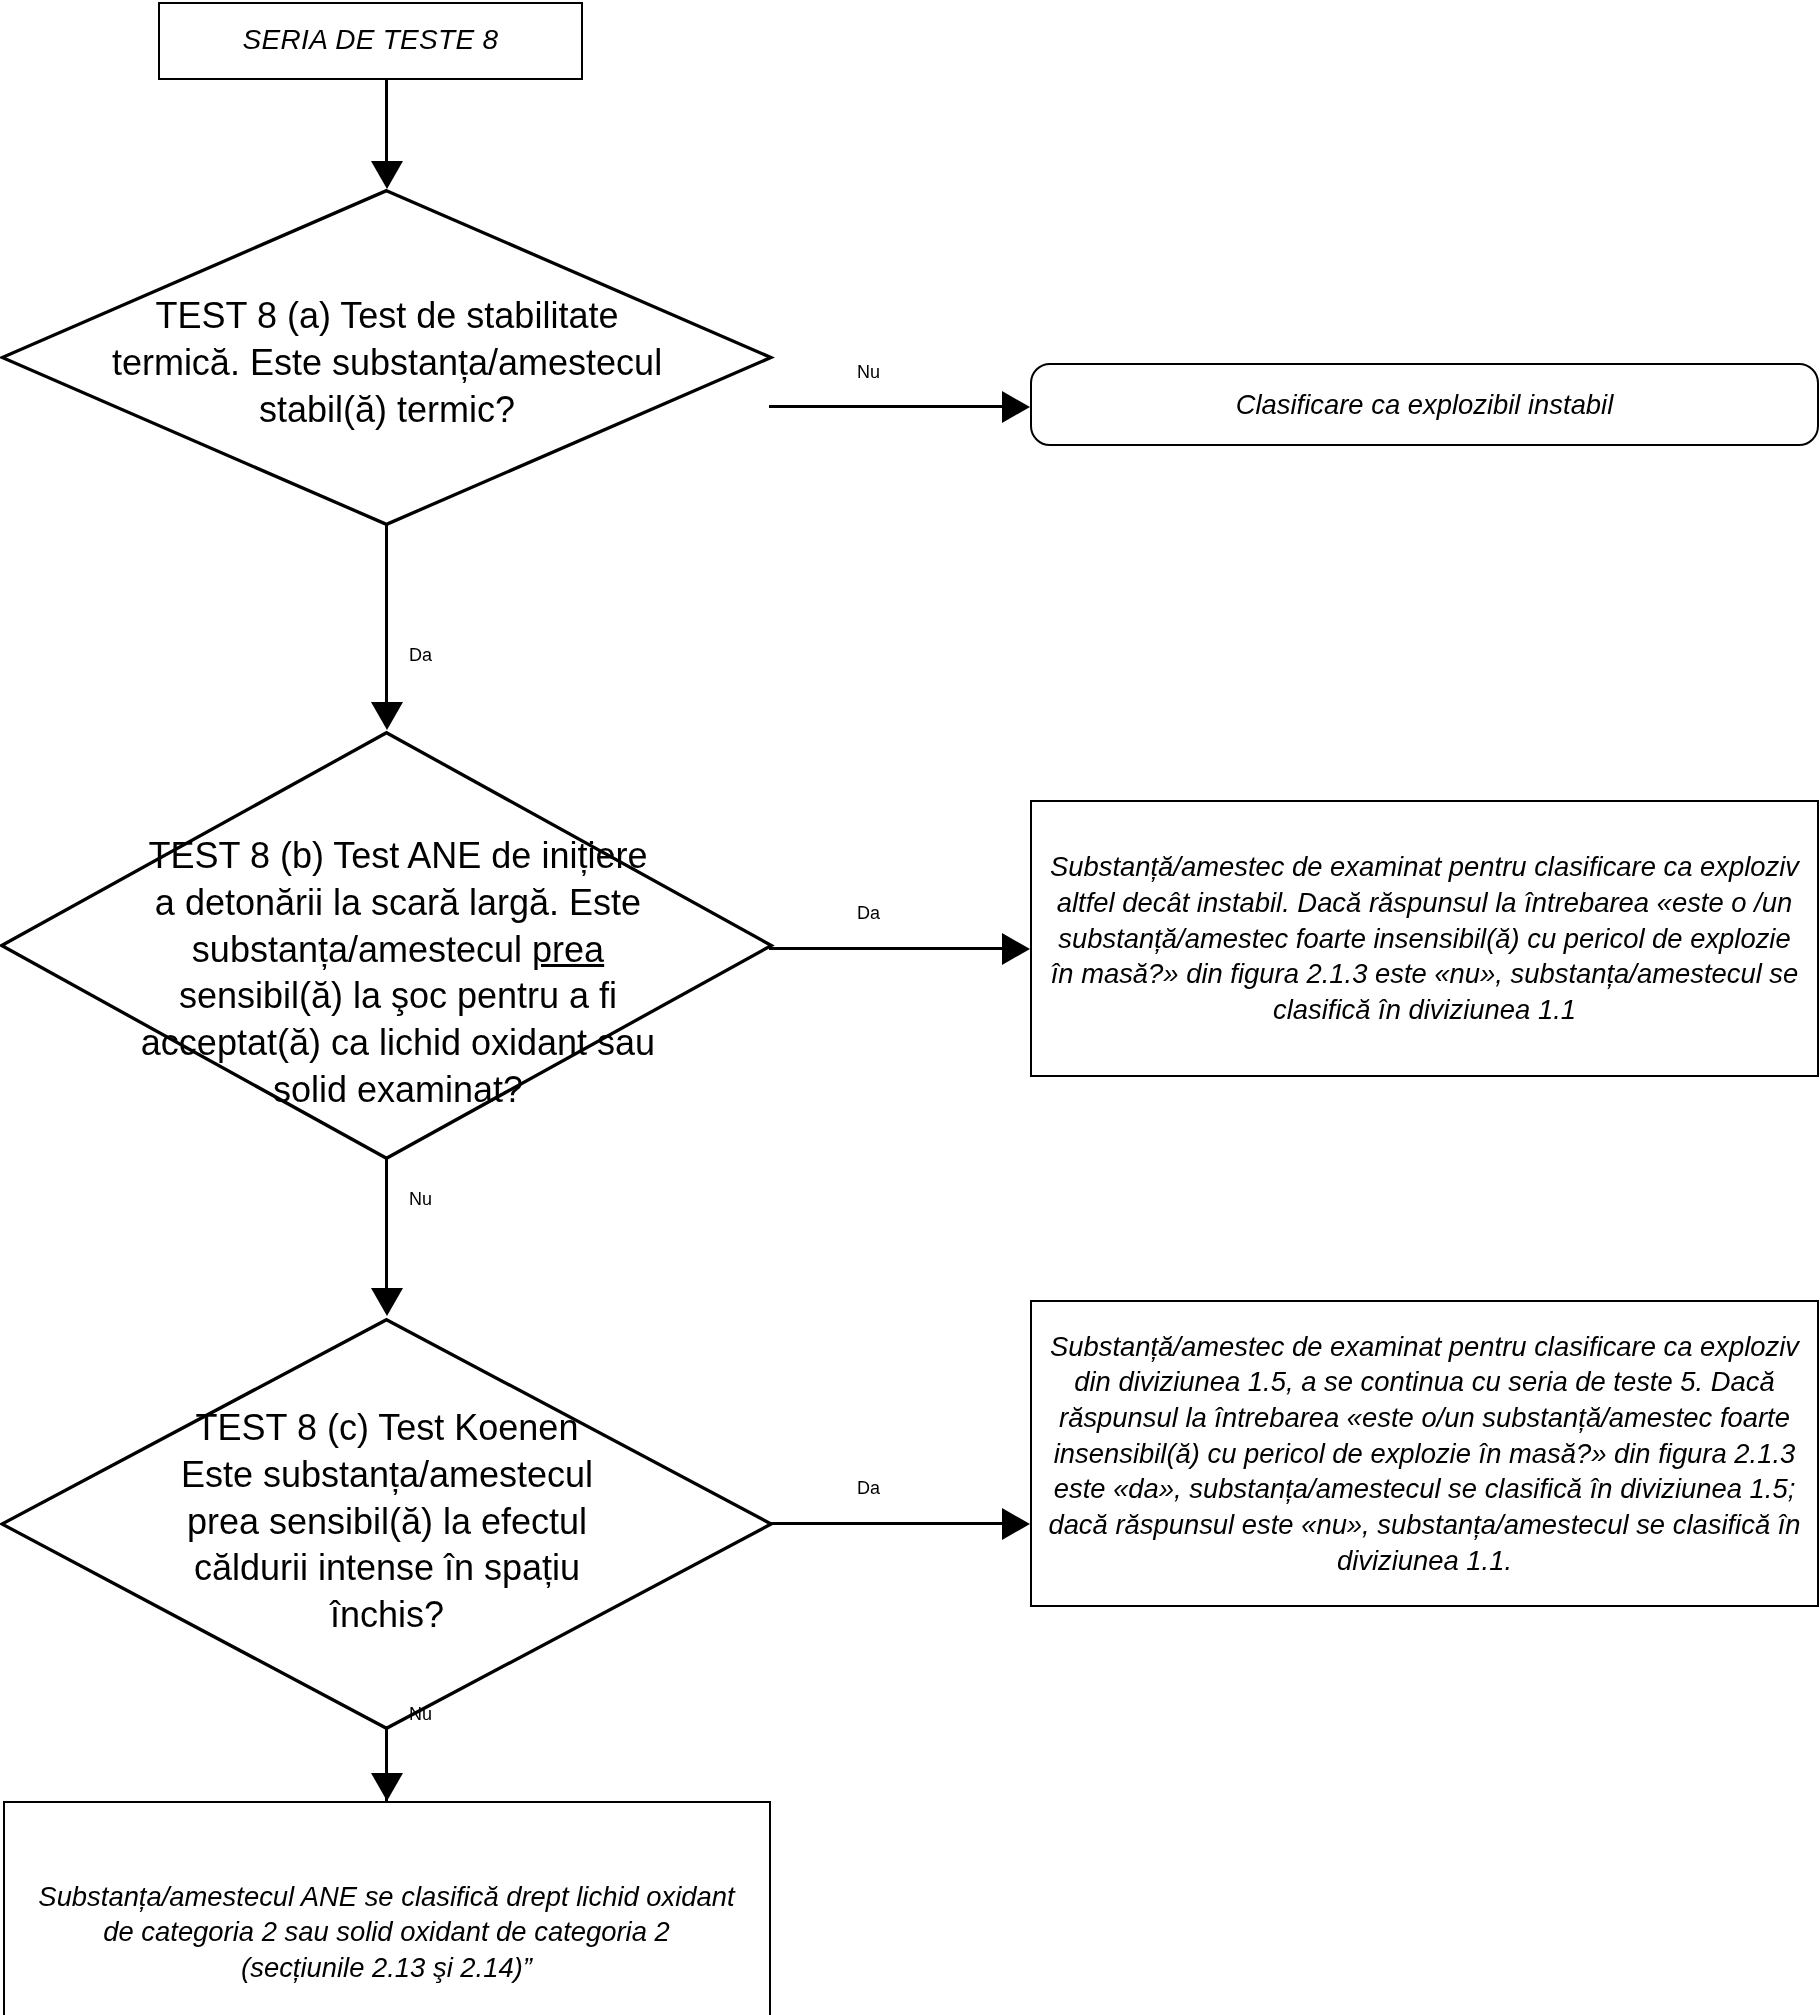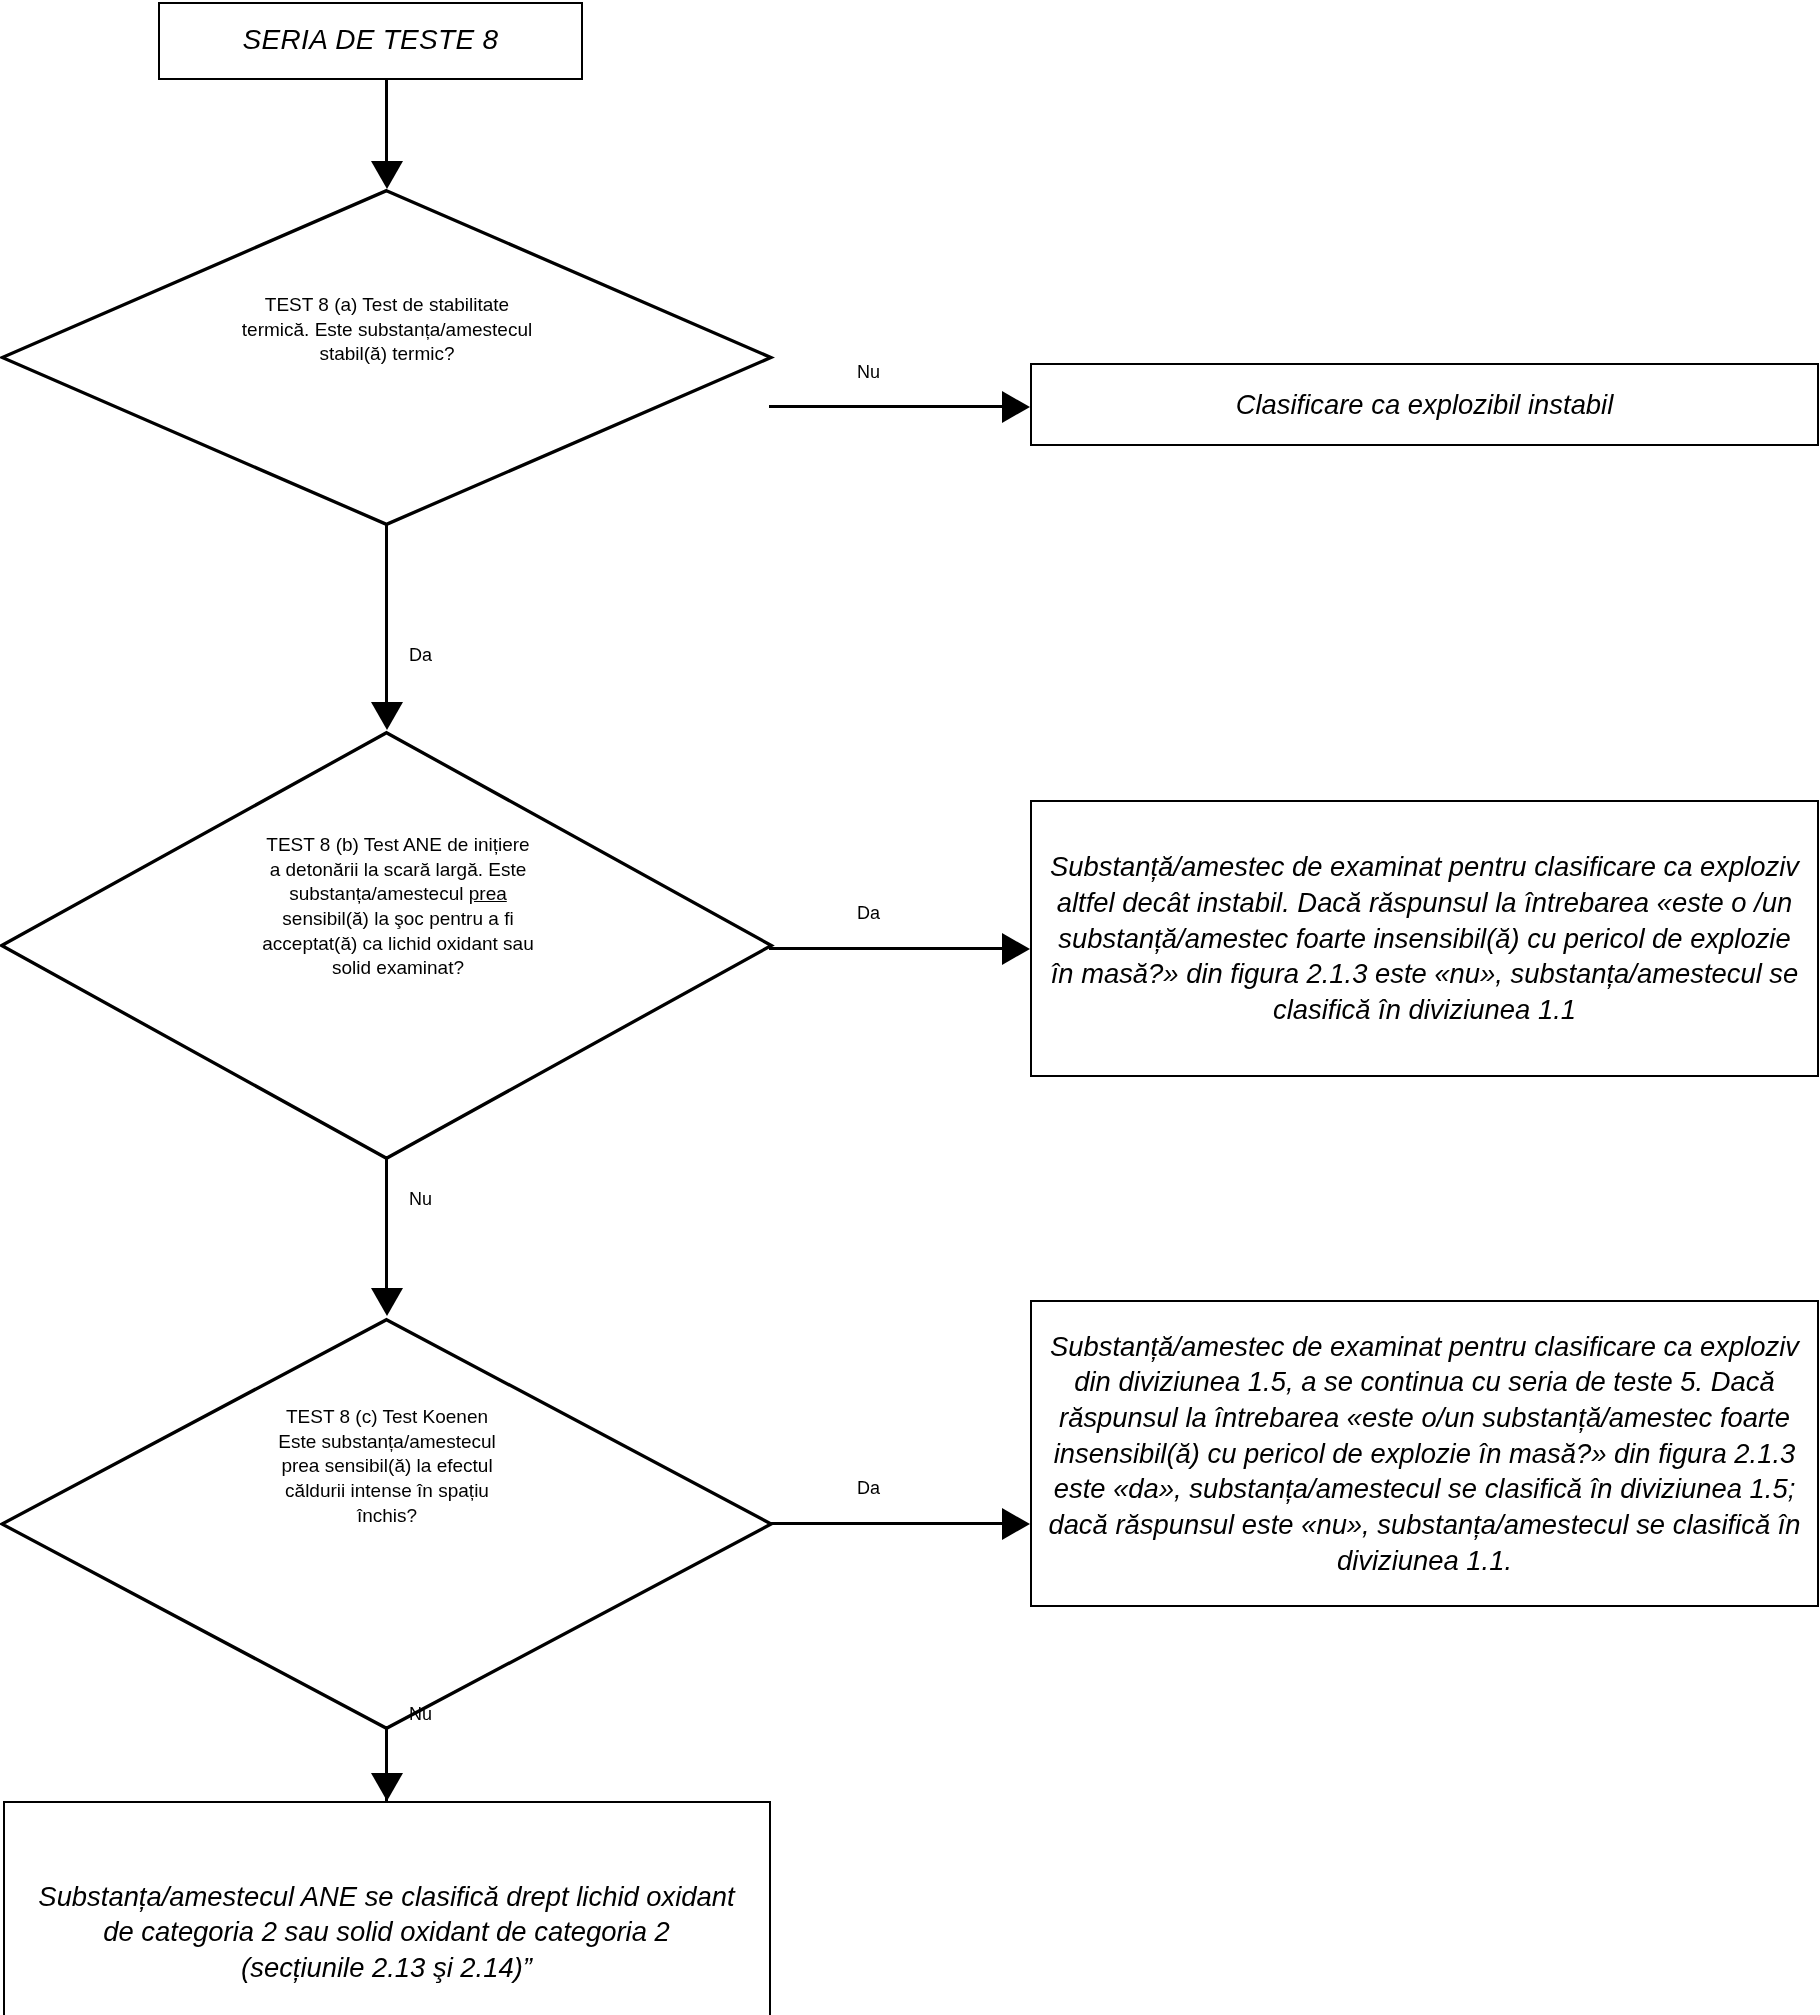--- a/index.html
+++ b/index.html
@@ -86,21 +86,21 @@
   }
 
   .edge-label {
     position: absolute;
     white-space: nowrap;
     line-height: 1;
   }
 
   
   .fs-title   { font-size: 28px; letter-spacing: 0.3px; }
-  .fs-diamond { font-size: 19px; }
+  .fs-diamond { font-size: 36px; }
   .fs-box     { font-size: 27.4px; }
   .fs-edge    { font-size: 18px; }
 
   .underline { text-decoration: underline; }
 </style>
 </head>
 <body>
 
 <div id="page">
 
@@ -117,21 +117,21 @@
     </svg>
     <div class="diamond-label fs-diamond" style="left:96px; top:104px; width:582px;">TEST 8 (a) Test de stabilitate
 termică. Este substanța/amestecul
 stabil(ă) termic?</div>
   </div>
 
   <div class="hline" style="left:769px; top:405px; width:249px;"></div>
   <div class="arrow-right" style="left:1002px; top:391px;"></div>
   <div class="edge-label fs-edge" style="left:857px; top:363px;">Nu</div>
 
-  <div class="node rect-node fs-box" style="left:1030px; top:363px; width:789px; height:83px;">
+  <div class="node rect-node fs-box" style="left:1030px; top:363px; width:789px; height:83px;border-radius:20px;">
     <span class="txt">Clasificare ca explozibil instabil</span>
   </div>
 
   <div class="vline" style="left:385px; top:523px; height:183px;"></div>
   <div class="arrow-down" style="left:371px; top:702px;"></div>
   <div class="edge-label fs-edge" style="left:409px; top:646px;">Da</div>
 
   <div class="diamond-wrap" style="left:0px; top:731px; width:773px; height:429px;">
     <svg width="773" height="429" viewBox="0 0 930 516">
       <polygon points="465,2 928,258 465,514 2,258" fill="#ffffff" stroke="#000000" stroke-width="4"></polygon>

